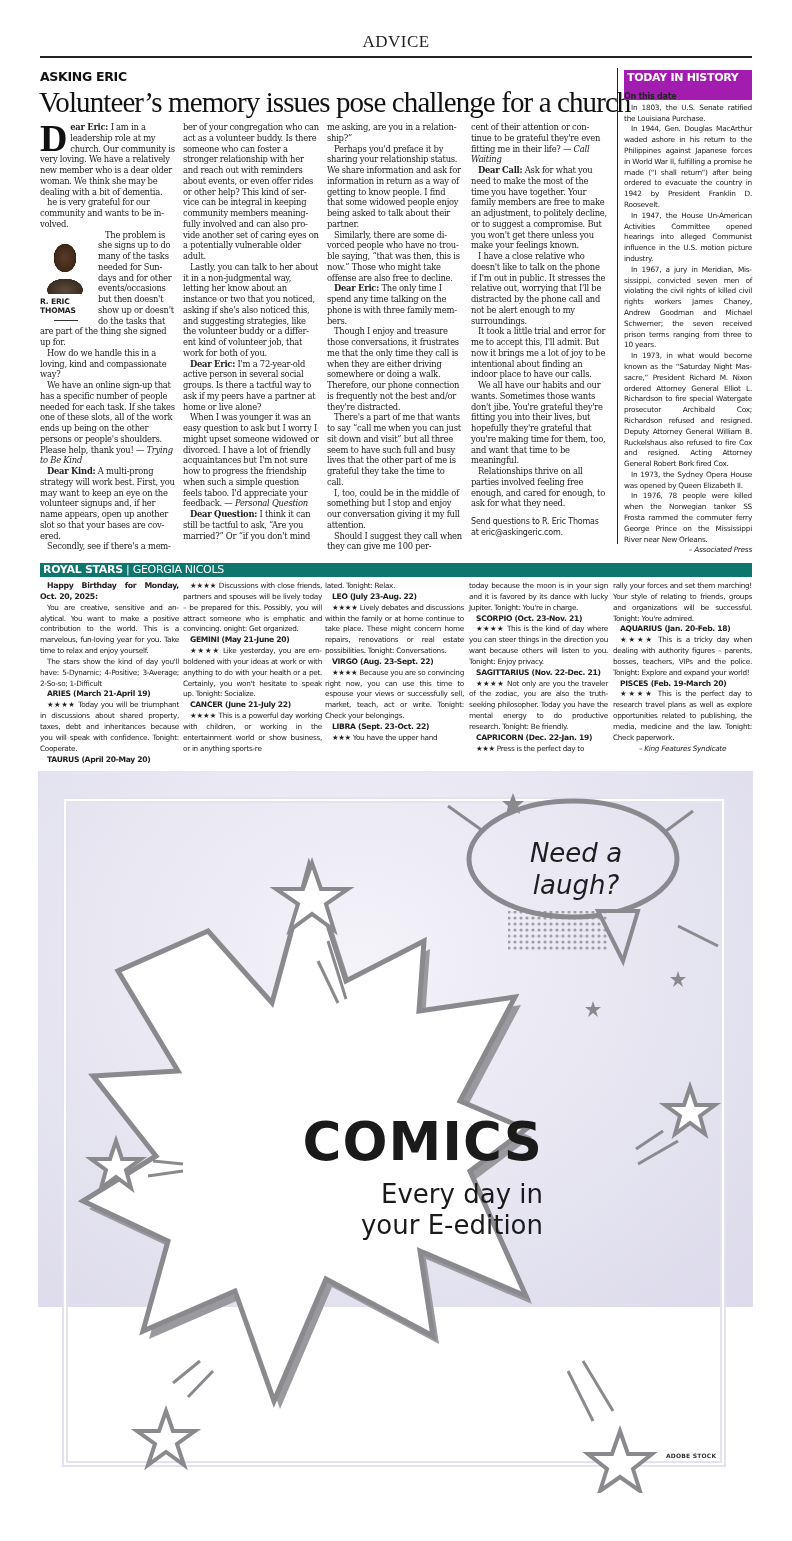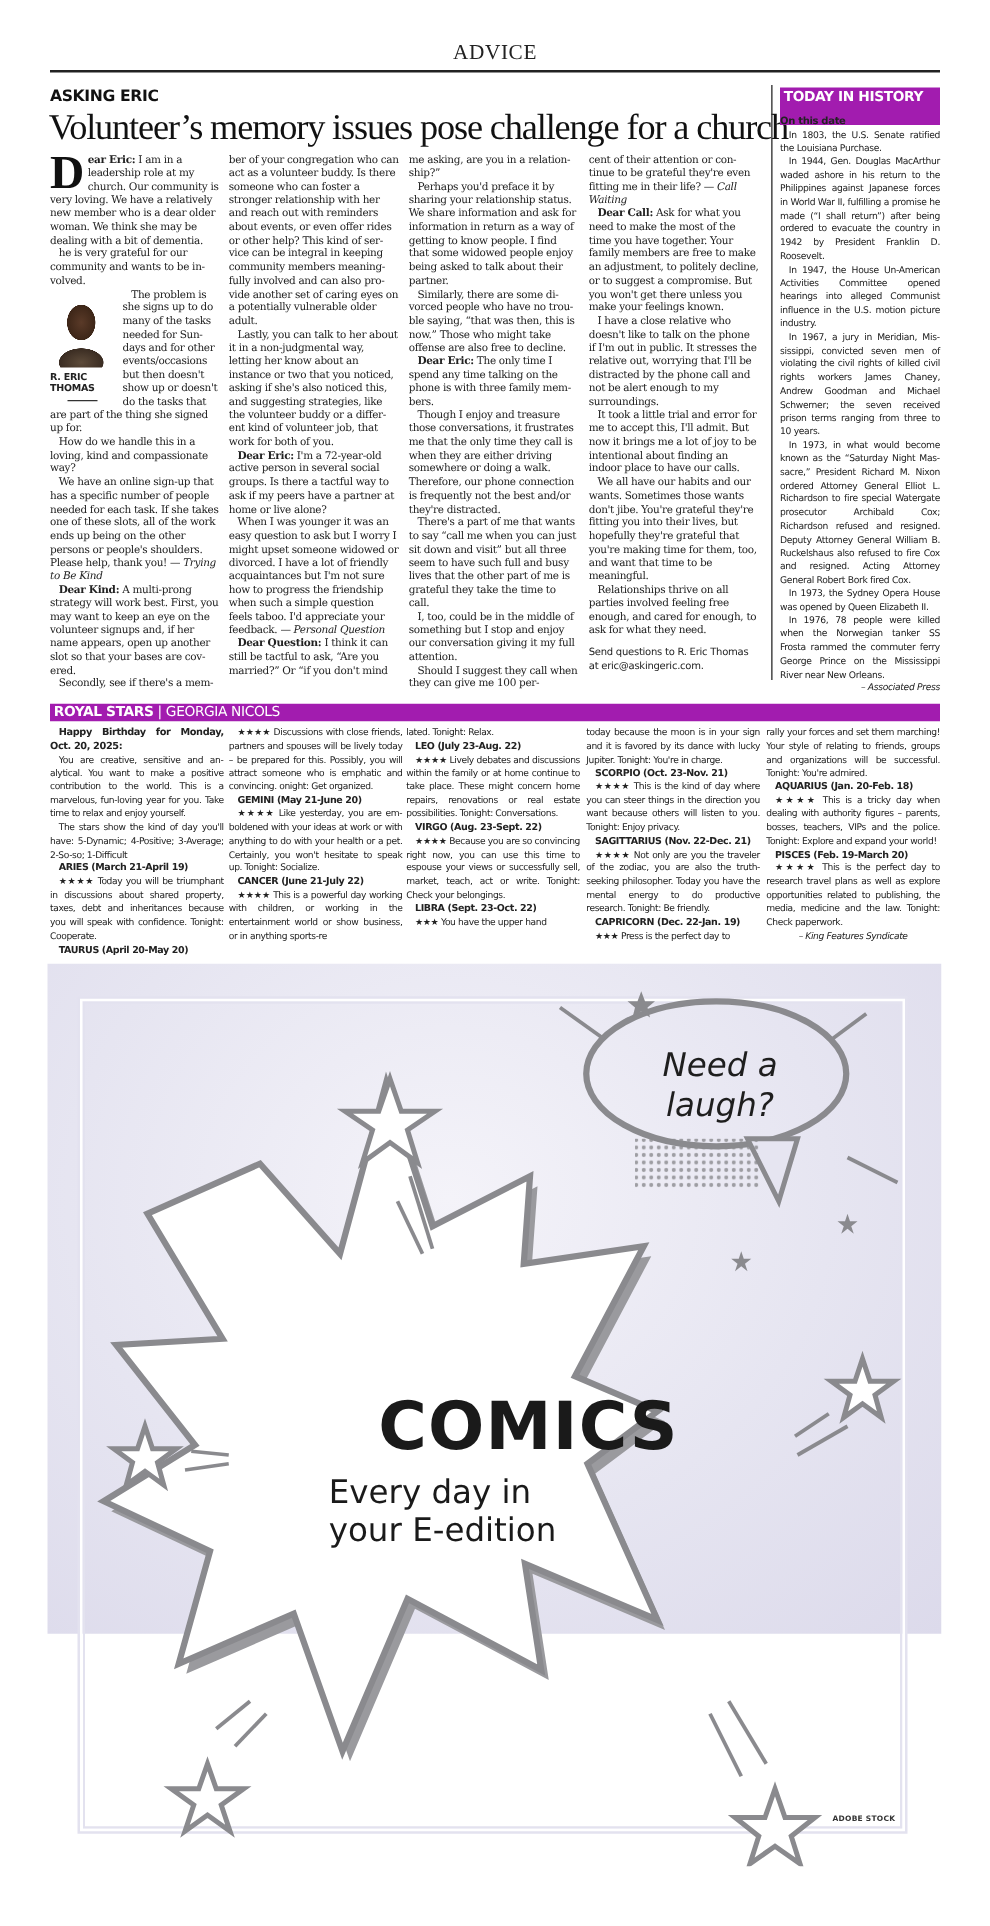--- a/index.html
+++ b/index.html
@@ -61,21 +61,21 @@
   .tih-body {
     position: absolute; left: 624px; top: 92px; width: 128px;
     font-family: "DejaVu Sans", sans-serif; font-size: 7.35px; line-height: 10.8px; color: #222; text-align: justify;
     letter-spacing: -0.25px;
   }
   .tih-body .sub { font-weight: bold; font-size: 8px; }
   .tih-body p { text-indent: 7px; }
   .tih-body .credit { text-align: right; font-style: italic; }
 
   .rs-head {
-    position: absolute; left: 40px; top: 563px; width: 712px; height: 14px; background: #a21caf;
+    position: absolute; left: 40px; top: 563px; width: 712px; height: 14px; background: #0f766e;
     color: #fff; font-family: "DejaVu Sans", sans-serif; font-size: 11px; line-height: 14px; padding-left: 3px; letter-spacing: -0.3px;
   }
   .rs-head b { font-weight: bold; }
   .rs-col {
     position: absolute; top: 581px; width: 139px;
     font-family: "DejaVu Sans", sans-serif; font-size: 7.3px; line-height: 10.85px; color: #222; text-align: justify;
     letter-spacing: -0.3px;
   }
   .rs-col p { text-indent: 7px; }
   .rs-col p.noind { text-indent: 0; }
@@ -92,21 +92,21 @@
   .ad svg { position: absolute; left: 0; top: 0; }
   .ad-need {
     position: absolute; left: 478px; top: 66px; width: 120px; text-align: center;
     font-family: "DejaVu Sans", sans-serif; font-style: italic; font-size: 26px; line-height: 32px; color: #1e1e1e;
   }
   .ad-comics {
     position: absolute; left: 225px; top: 340px; width: 280px; text-align: right;
     font-family: "DejaVu Sans", sans-serif; font-weight: bold; font-size: 53px; letter-spacing: 1px; color: #1a1a1a;
   }
   .ad-tag {
-    position: absolute; left: 225px; top: 408px; width: 280px; text-align: left;
+    position: absolute; left: 225px; top: 408px; width: 280px; text-align: right;
     font-family: "DejaVu Sans", sans-serif; font-size: 26px; line-height: 31px; color: #1a1a1a;
   }
   .ad-credit {
     position: absolute; left: 628px; top: 681px;
     font-family: "DejaVu Sans", sans-serif; font-weight: bold; font-size: 6px; color: #333; letter-spacing: 0.2px;
   }
 </style>
 </head>
 <body>
 

